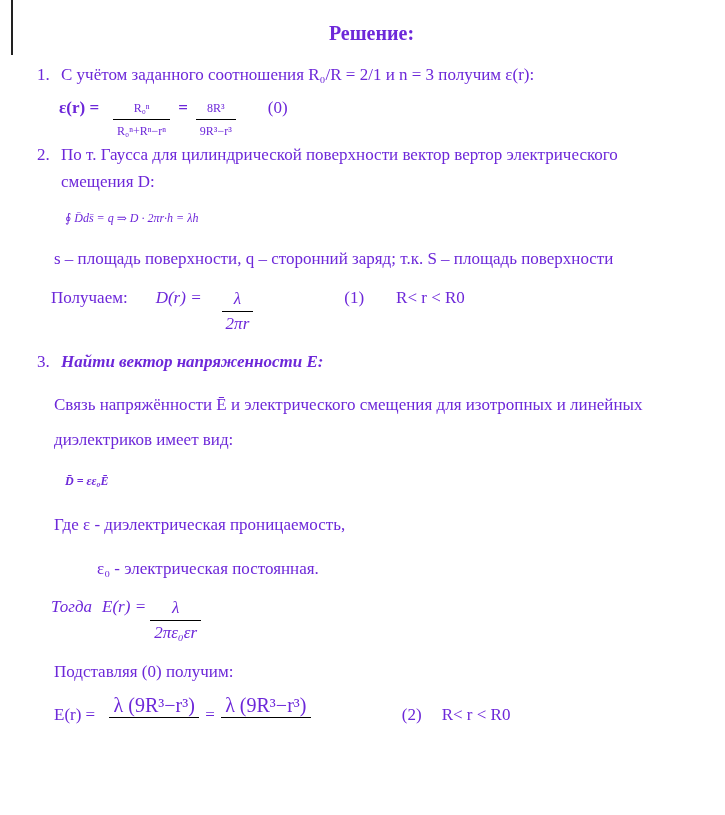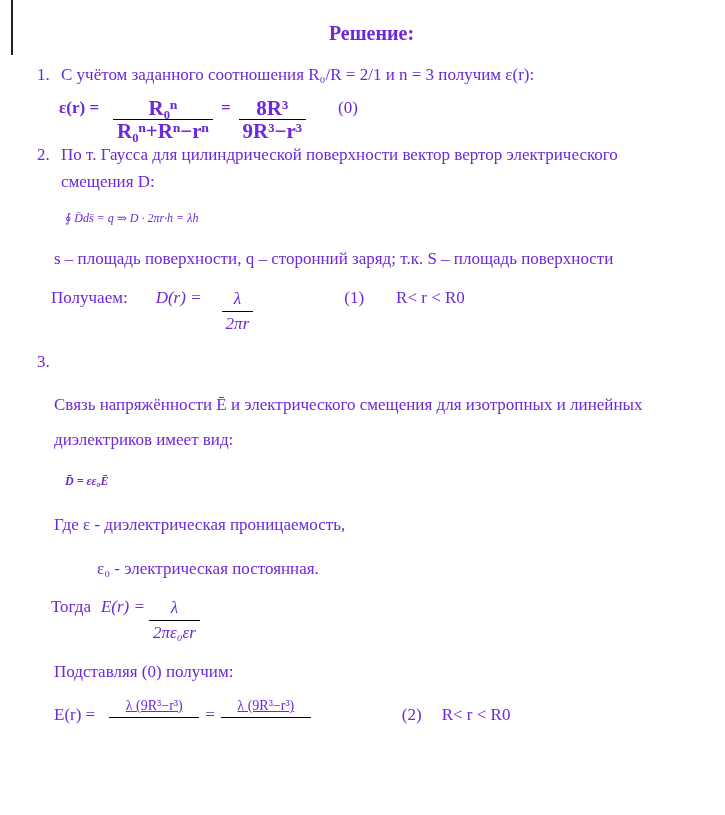--- a/index.html
+++ b/index.html
@@ -28,21 +28,21 @@
   .formula { display:flex; align-items:flex-start; white-space:nowrap; }
   .math { font-style:italic; }
 
   .frac { display:inline-block; text-align:center; vertical-align:middle; }
   .frac .fnum { display:block; padding:0 4px 1px; border-bottom:1px solid #000; }
   .frac .fden { display:block; padding:1px 4px 0; }
 
   
   .f0 { margin:12px 0 0 50px; }
   .f0 .flhs { font-weight:bold; margin-right:8px; }
-  .f0 .frac { font-weight:bold; font-size:21px; line-height:20px; margin:0 6px; }
+  .f0 .frac { font-weight:normal; font-size:12px; line-height:20px; margin:0 6px; }
   .f0 .feq { font-weight:bold; margin:0 2px; }
   .f0 .ftag { margin-left:26px; }
 
   .gauss { margin:8px 0 0 56px; font-style:italic; font-size:12px; line-height:30px;
            font-family:"Liberation Serif","DejaVu Serif","DejaVu Sans",serif; }
 
   .para { margin-left:45px; white-space:nowrap; }
   .p1 { margin-top:10px; line-height:31px; }
   .p2 { margin-top:14px; line-height:35px; }
   .note1 { margin-top:18px; line-height:24px; }
@@ -52,26 +52,26 @@
   .f1 { margin:14px 0 0 42px;gap:16px; }
   .f1 .flabel { margin-right:12px; }
   .f1 .frac { font-size:17px; line-height:22px; margin-left:4px; }
   .f1 .ftag { margin-left:75px; }
   .f1 .fcond { margin-left:16px; }
 
   .fD { margin:10px 0 0 56px; font-size:12px; line-height:28px;
         font-family:"Liberation Serif","DejaVu Serif",serif;font-weight:bold; }
 
   .fE { margin:16px 0 0 42px; }
-  .fE .flabel { margin-right:10px; }
+  .fE .flabel { margin-right:10px;font-style:italic; }
   .fE .frac { font-size:17px; line-height:22px; margin-left:4px; }
 
   .f2 { margin:12px 0 0 45px; align-items:center; }
   .f2 .flhs { margin-right:8px; }
-  .f2 .frac { font-size:14px; line-height:19px; margin:0 6px;text-decoration:underline; }
+  .f2 .frac { font-size:20px; line-height:19px; margin:0 6px; }
   .f2 .frac .fnum { padding-bottom:2px; }
   .f2 .frac .fden { height:16px; min-width:90px; }
   .f2 .ftag { margin-left:85px; }
   .f2 .fcond { margin-left:20px; }
 </style>
 </head>
 <body>
 
 <div class="page">
   <div class="edge-line"></div>
@@ -114,20 +114,21 @@
     <span class="frac math">
       <span class="fnum">λ</span>
       <span class="fden">2πr</span>
     </span>
     <span class="ftag">(1)</span>
     <span class="fcond">R&lt; r &lt; R0</span>
   </div>
 
   <div class="item item-3">
     <span class="num">3.</span>
+    <span class="itext">Найти вектор напряженности E:</span>
   </div>
 
   <div class="para p2">
     <div>Связь напряжённости Ē и электрического смещения для изотропных и линейных</div>
     <div>диэлектриков имеет вид:</div>
   </div>
 
   <div class="formula fD math">D̄ = εε₀Ē</div>
 
   <div class="para note1">Где ε - диэлектрическая проницаемость,</div>

